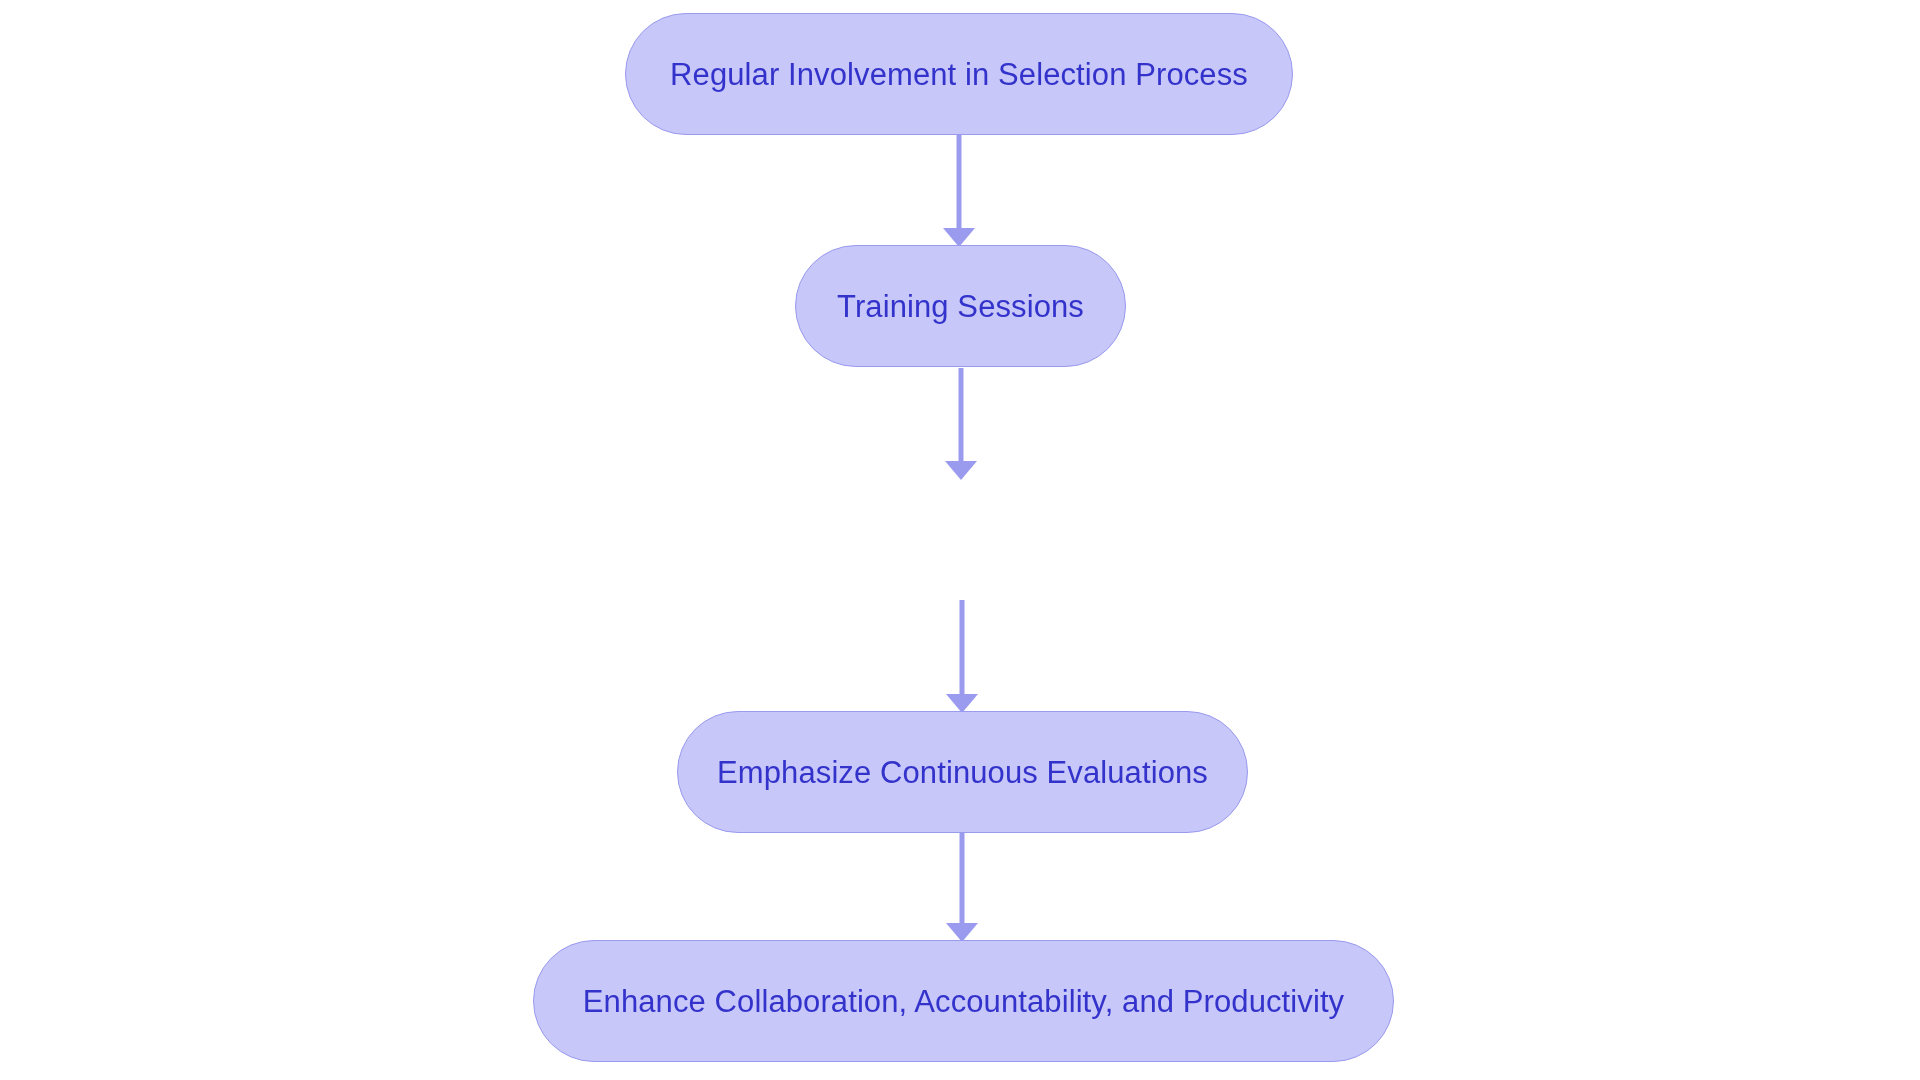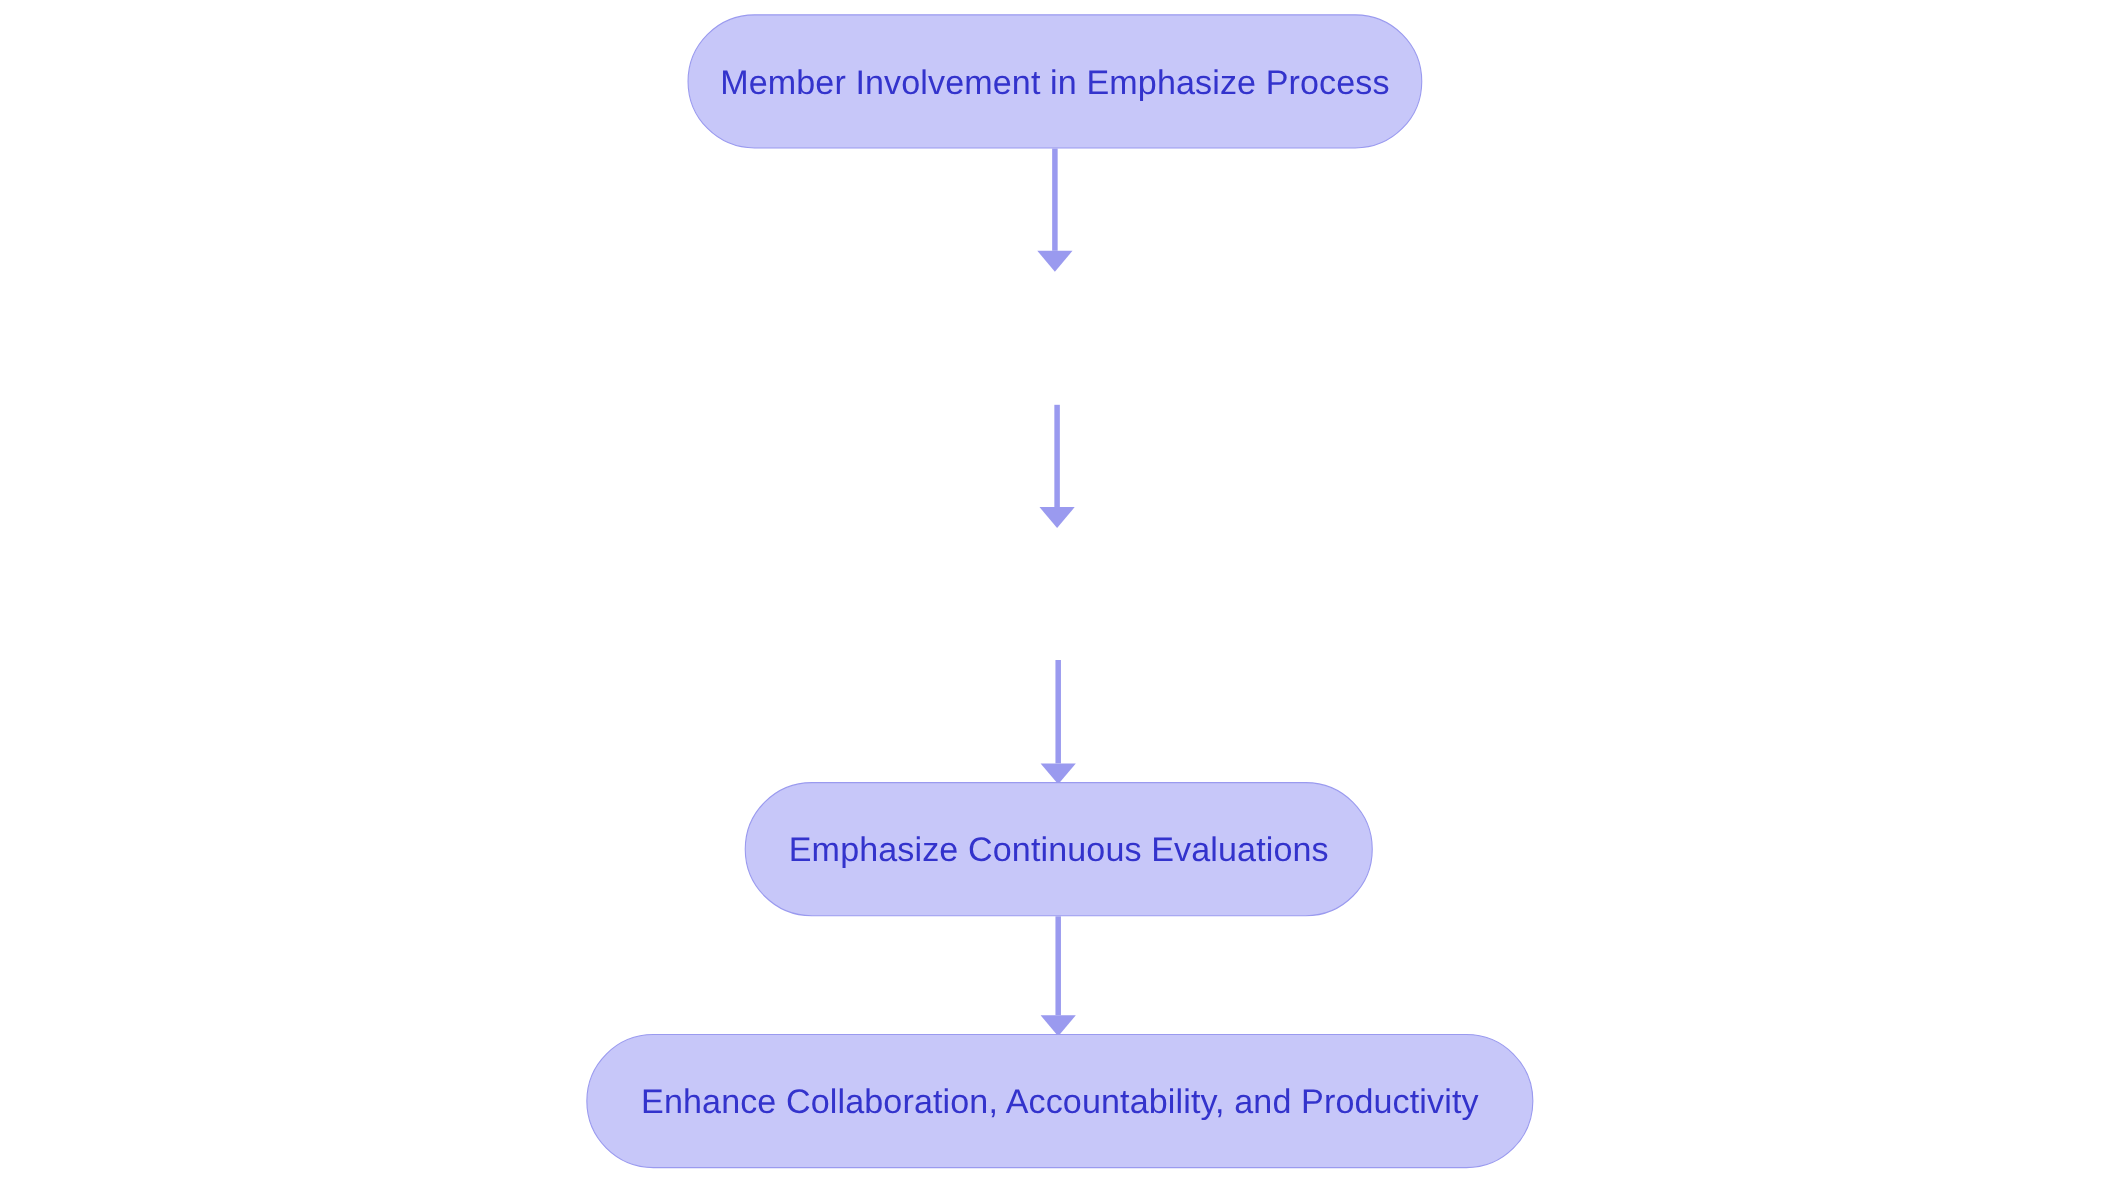--- a/index.html
+++ b/index.html
@@ -91,23 +91,26 @@
       <polygon class="arrow-head" points="946,694 978,694 962,713"></polygon>
     </g>
 
     <g>
       <line class="arrow-line" x1="962" y1="833" x2="962" y2="923"></line>
       <polygon class="arrow-head" points="946,923 978,923 962,942"></polygon>
     </g>
   </svg>
 
   <div class="flow-node" id="node-1">
-    <span class="node-label">Member Involvement in Emphasize Process</span>
+    <span class="node-label">Regular Involvement in Selection Process</span>
   </div>
 
+  <div class="flow-node" id="node-2">
+    <span class="node-label">Training Sessions</span>
+  </div>
 
 
   <div class="flow-node" id="node-5">
     <span class="node-label">Enhance Collaboration, Accountability, and Productivity</span>
   </div>
 
   <div class="flow-node" id="node-4">
     <span class="node-label">Emphasize Continuous Evaluations</span>
   </div>
 

